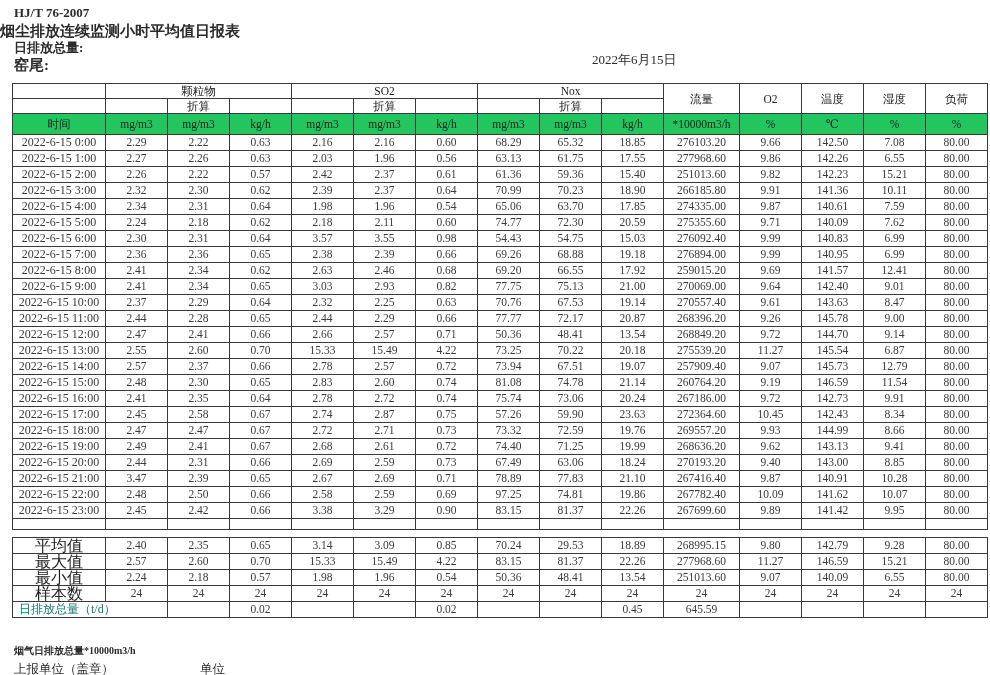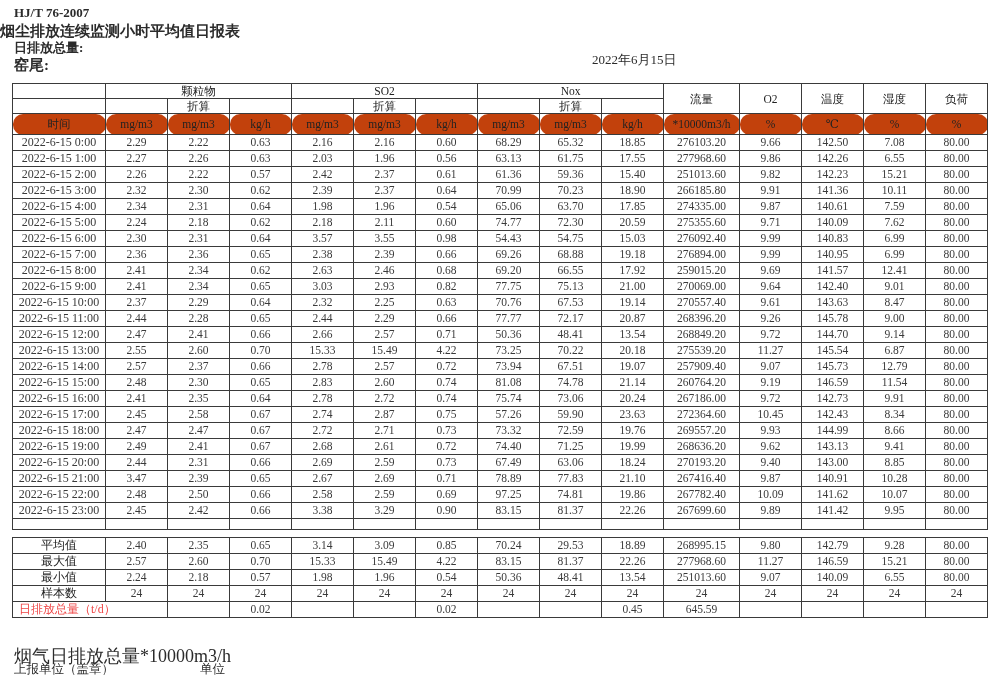--- a/index.html
+++ b/index.html
@@ -19,28 +19,28 @@
   table { border-collapse:collapse; table-layout:fixed; width:975px; }
   col.c-time { width:93px; }
   col.c-val  { width:62px; }
   col.c-flow { width:76px; }
   th, td {
     border:1px solid #3a3a3a; padding:0 1px; text-align:center;
     font-size:11.5px; font-weight:normal; height:15px; line-height:15px;
     overflow:hidden; white-space:nowrap; color:#3a3a3a;
   }
   thead th { height:14px; line-height:14px; color:#222; }
-  tr.units-row th { height:20px; line-height:20px; background:#c2410c;border-radius:10px; }
+  tr.units-row th { height:20px; line-height:20px; background:#22c55e; }
   tr.empty-row td { height:10px; line-height:10px; }
   tr.gap-row td { border:none; height:7px; line-height:7px; }
-  tbody.summary td.label { font-size:12px; color:#222;margin-left:20px; }
+  tbody.summary td.label { font-size:16px; color:#222;margin-left:20px; }
   td.time { font-size:12px; }
-  td.total-label { text-align:left; padding-left:6px; font-size:12px; color:#ef4444; }
+  td.total-label { text-align:left; padding-left:6px; font-size:12px; color:#0f766e; }
 
-  #footer-line1 { left:14px; top:644px; font-size:18px; }
+  #footer-line1 { left:14px; top:644px; font-size:10px;font-weight:bold; }
   #footer-line2 { left:14px; top:661px; font-size:12.5px; }
   #footer-unit  { left:200px; top:661px; font-size:12.5px; }
 </style>
 </head>
 <body>
 
 <div class="abs" id="std-code">HJ/T 76-2007</div>
 <div class="abs" id="report-title">烟尘排放连续监测小时平均值日报表</div>
 <div class="abs" id="company">日排放总量:</div>
 <div class="abs" id="section">窑尾:</div>

